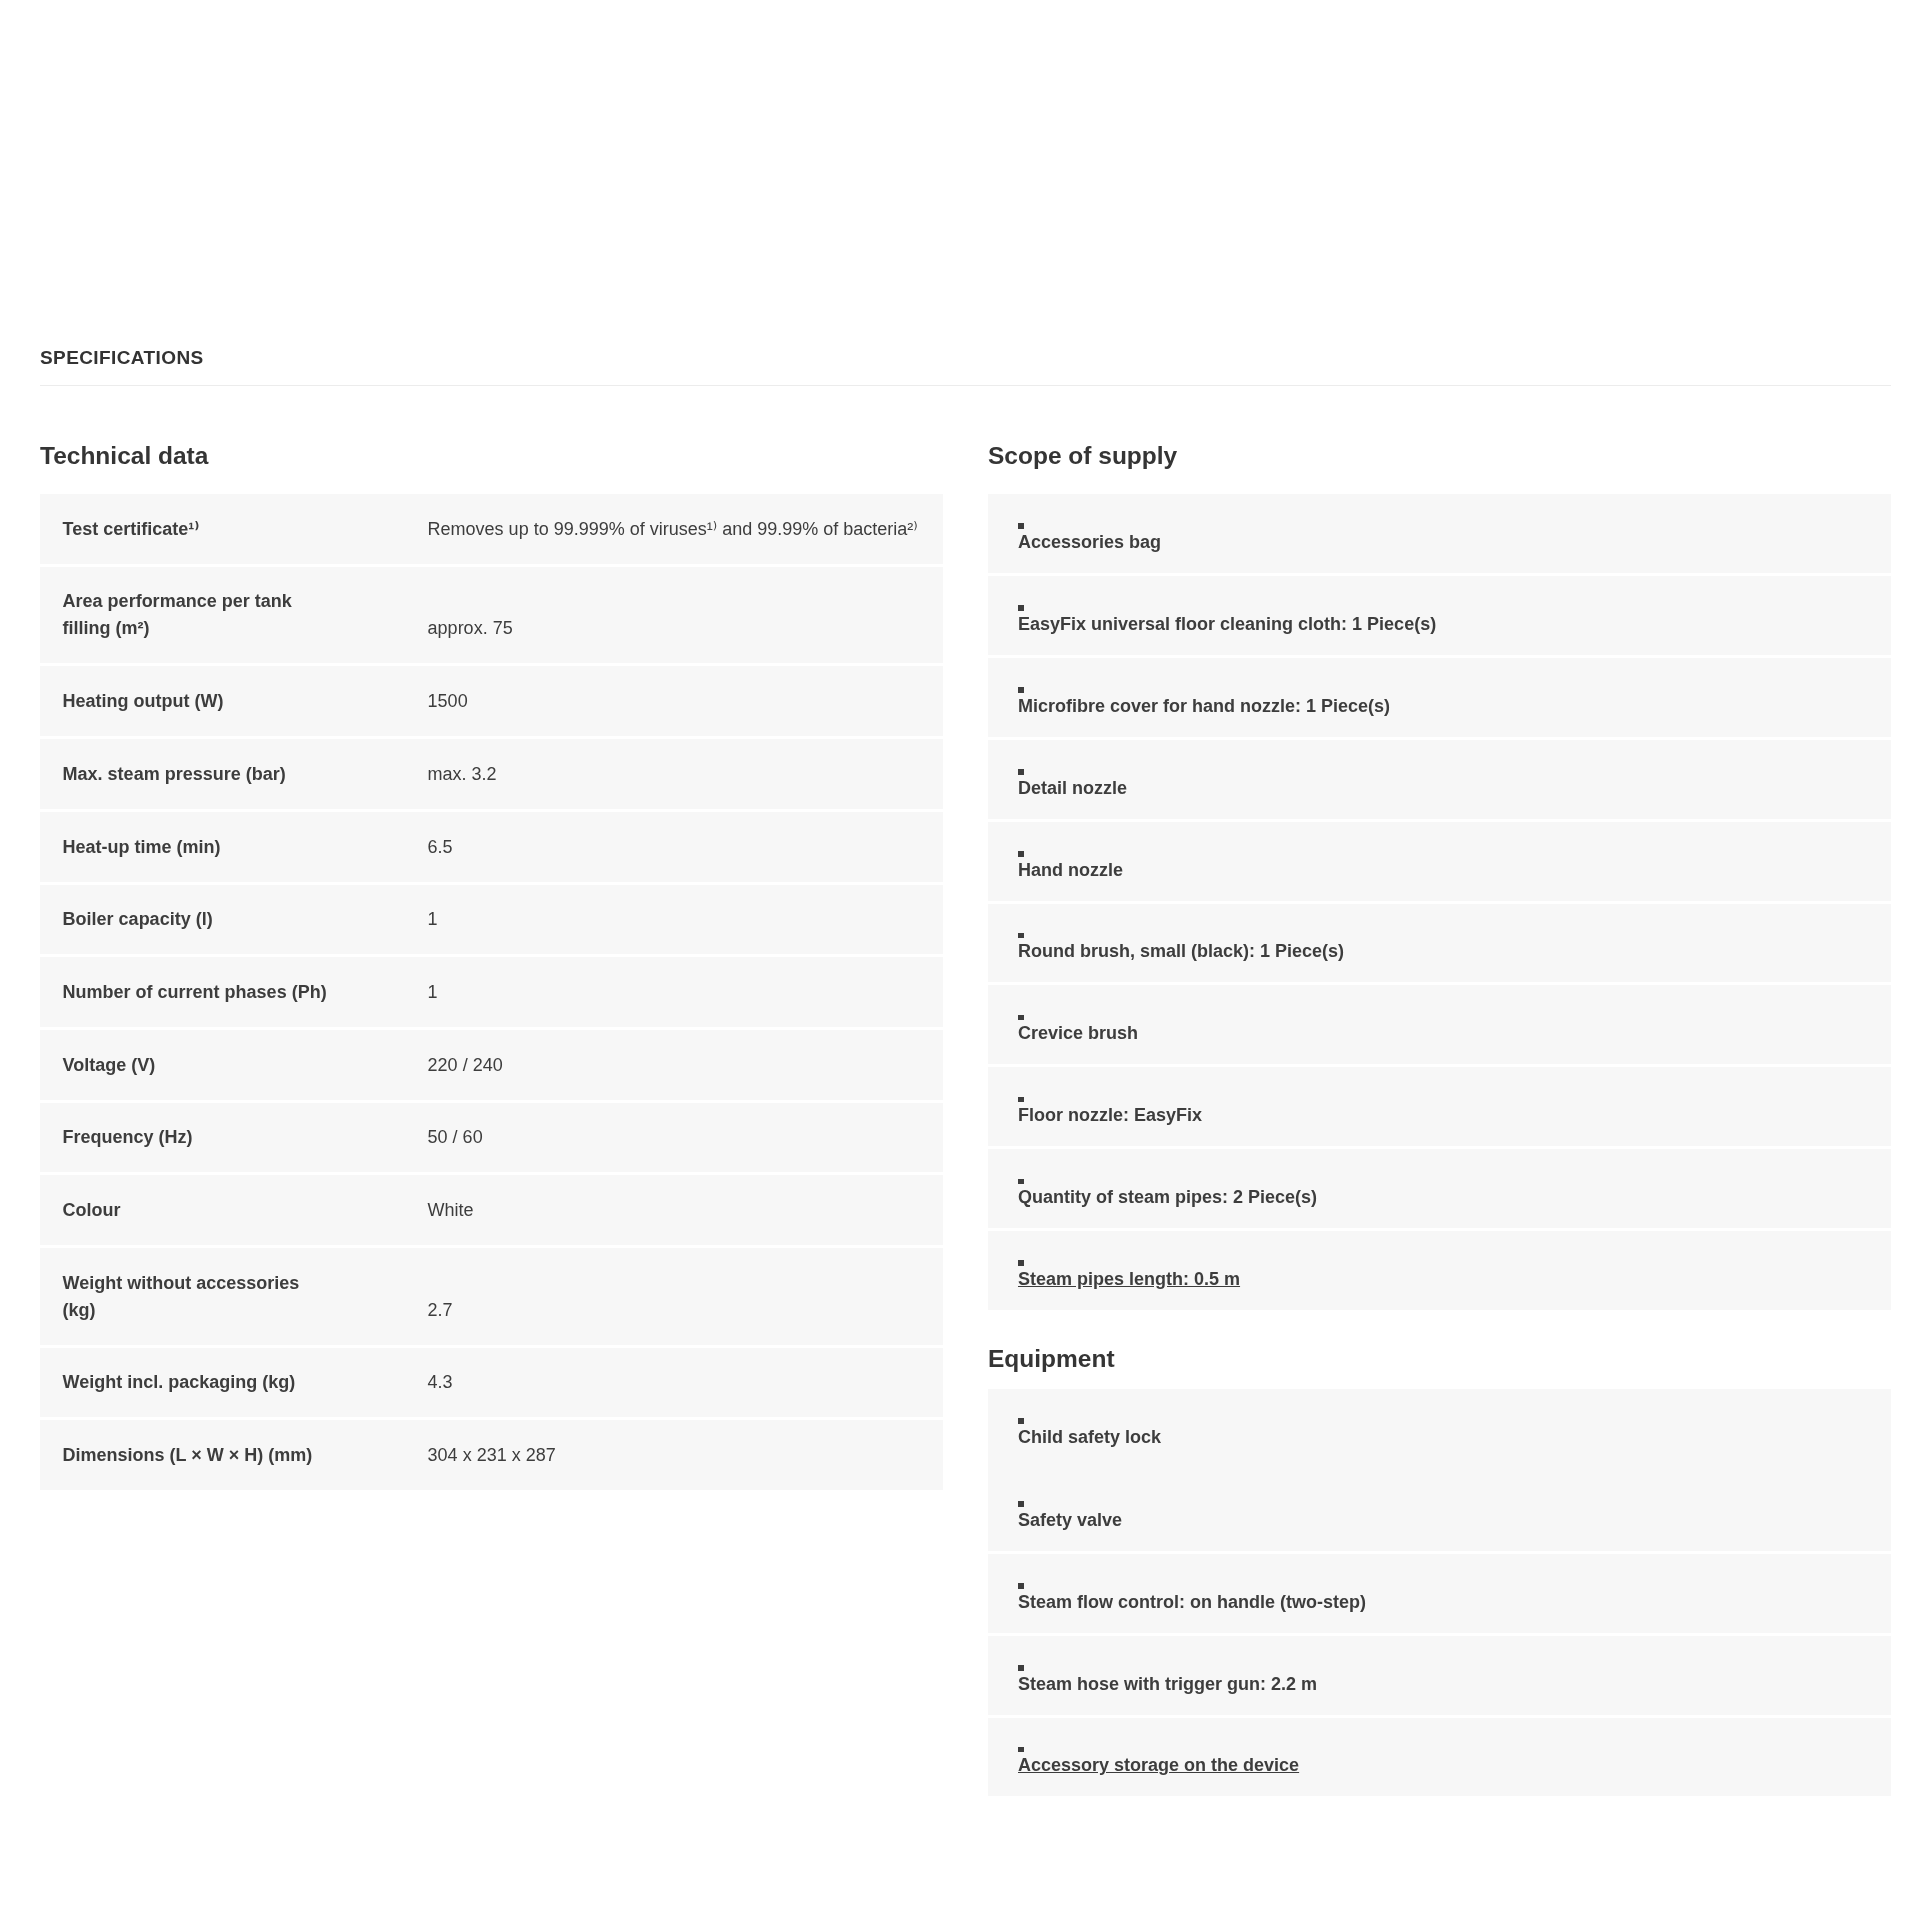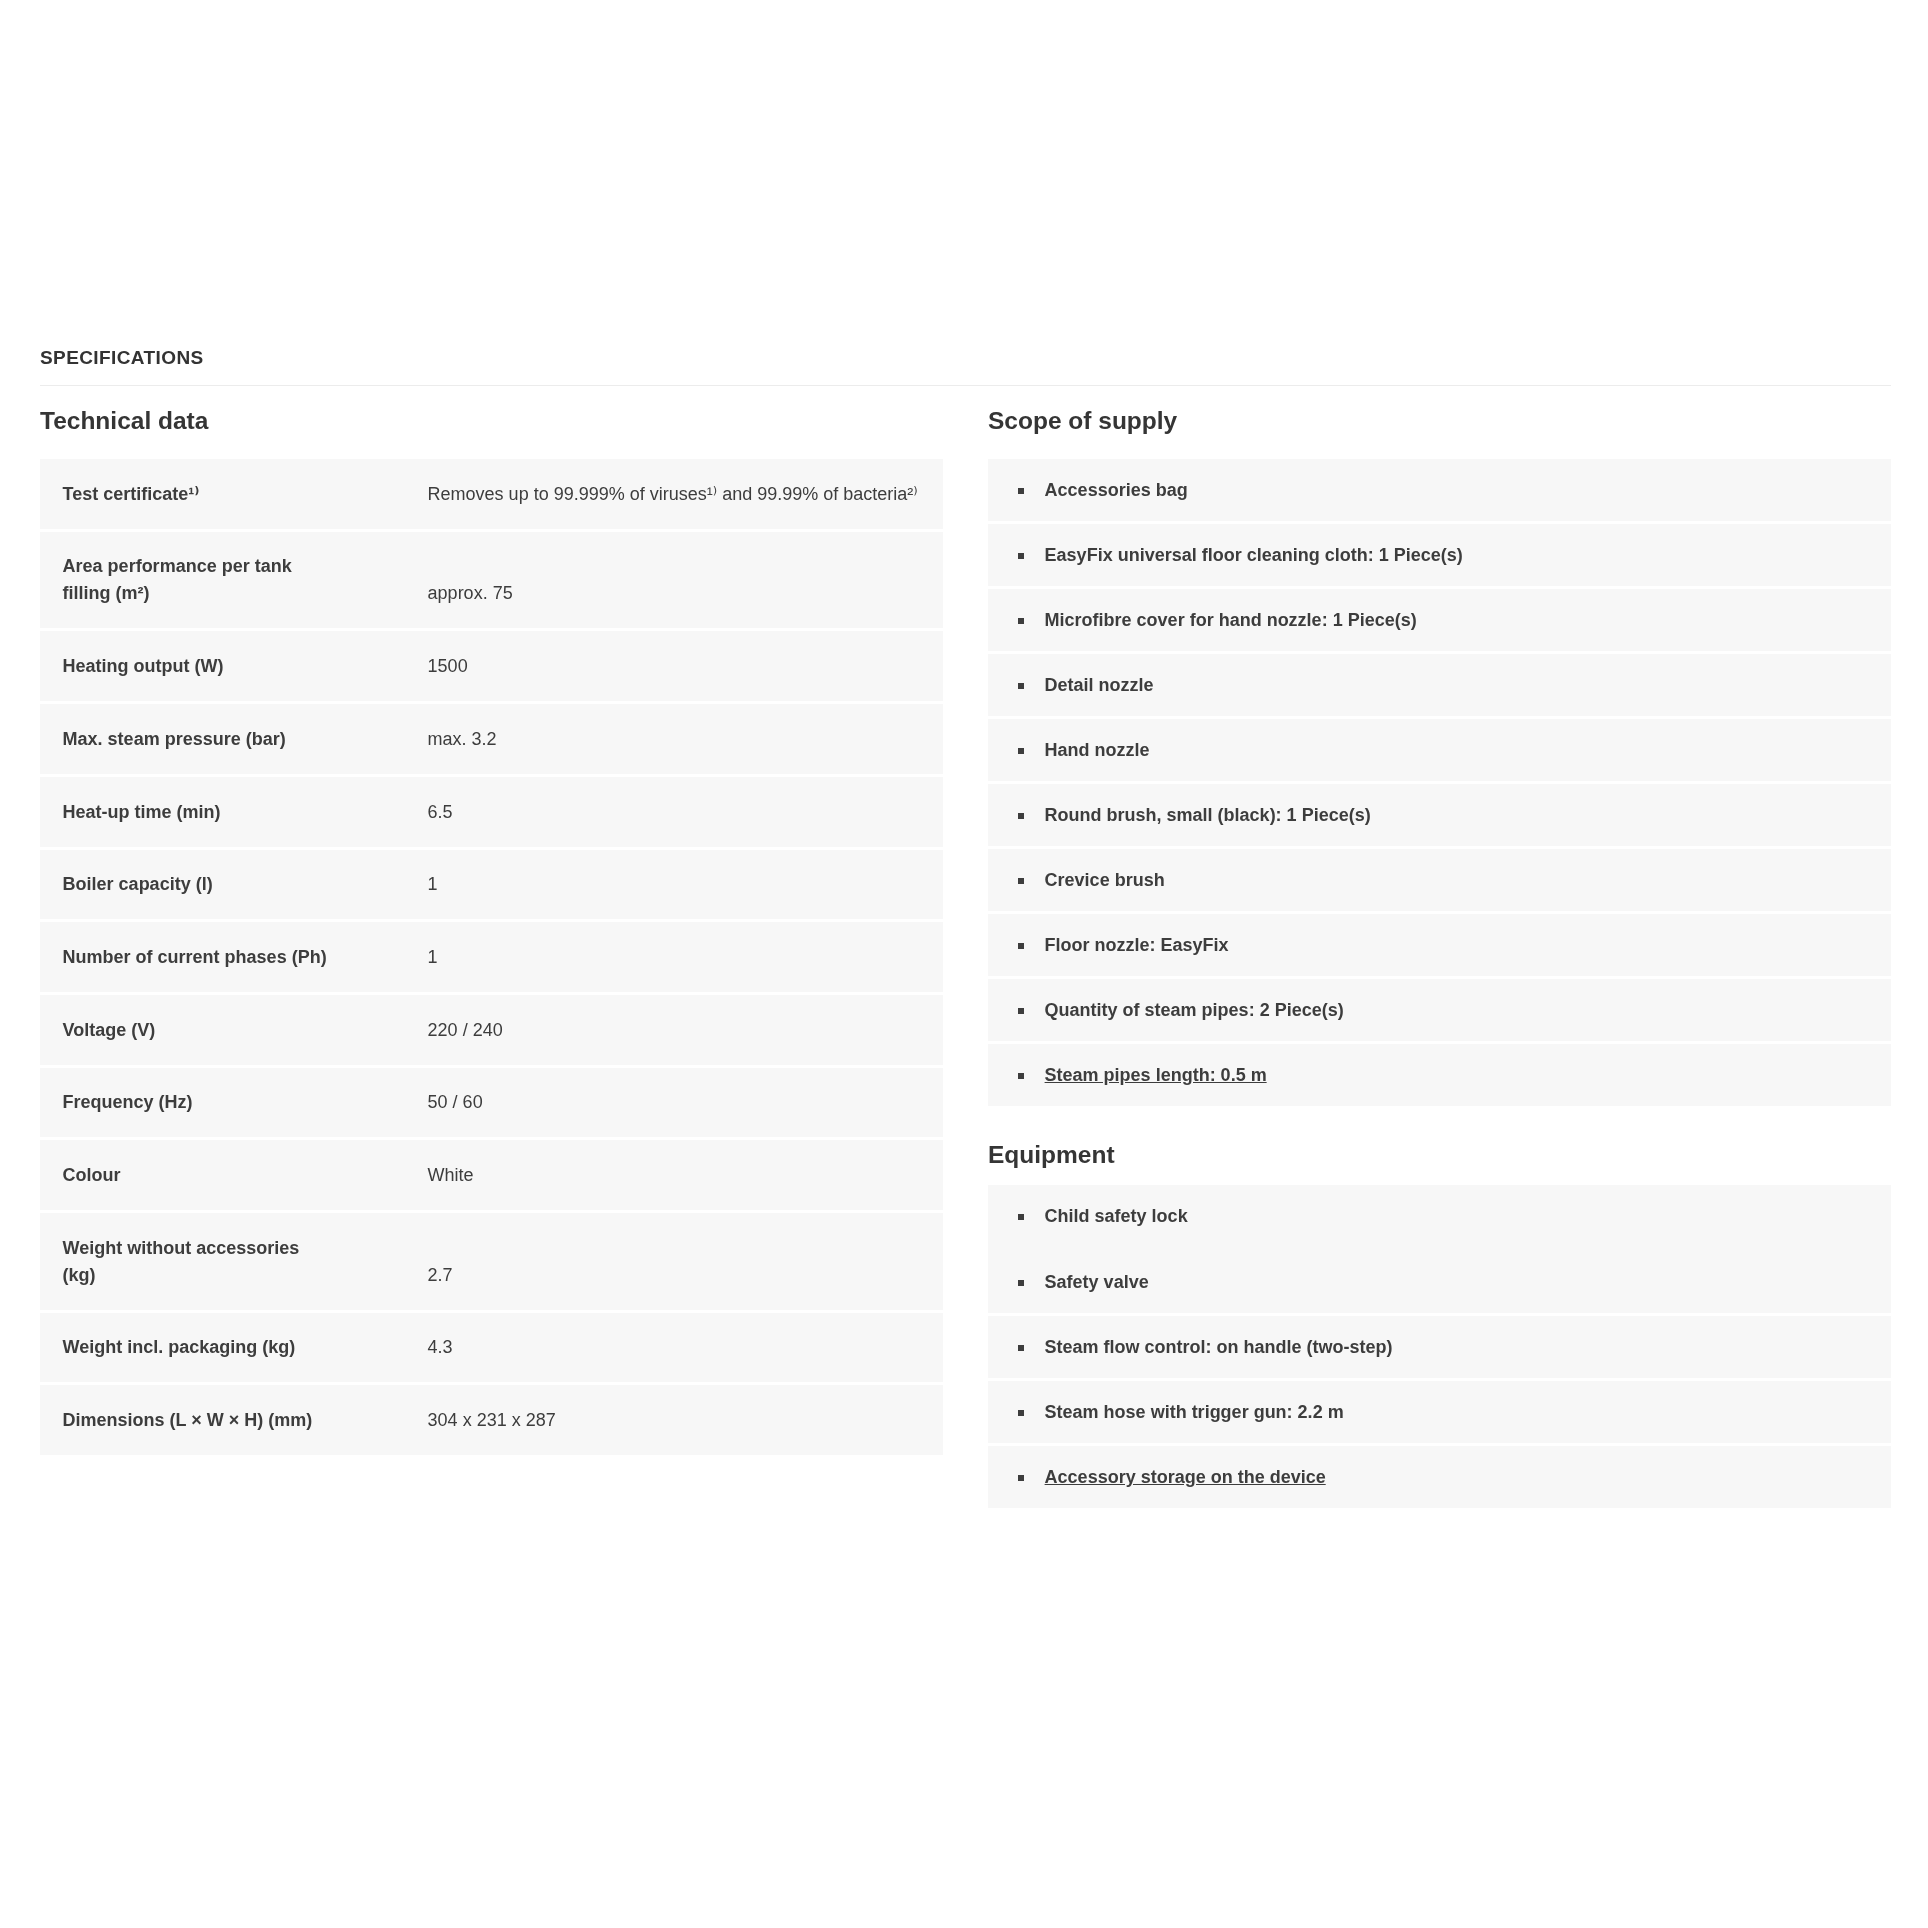--- a/index.html
+++ b/index.html
@@ -28,21 +28,21 @@
     letter-spacing:0.4px;
     color:var(--heading);
     line-height:22.6px;
   }
   .divider{
     margin-top:15px;
     height:1.9px;
     background:var(--divider);
   }
   .columns{
-    margin-top:20px;
+    margin-top:55px;
     display:grid;
     grid-template-columns:1fr 1fr;
     column-gap:45px;
     align-items:start;
   }
   h2.section-heading{
     margin:0 0 22.6px 0;
     font-size:24.5px;
     line-height:30px;
     font-weight:700;
@@ -81,20 +81,21 @@
   }
   ul.feature-list li{
     display:flex;
     align-items:flex-start;
     background:var(--row-bg);
     border-bottom:3.8px solid var(--separator);
     padding:18px 22.6px 17px 30px;
     font-size:18px;
     line-height:27px;
     font-weight:700;
+    flex-direction:column;
   }
   ul.feature-list li:last-child{border-bottom:none;text-decoration:underline;}
   .bullet{
     flex:none;
     width:5.6px;
     height:5.6px;
     margin:11.3px 21px 0 0;
     background:var(--text);
   }
   

